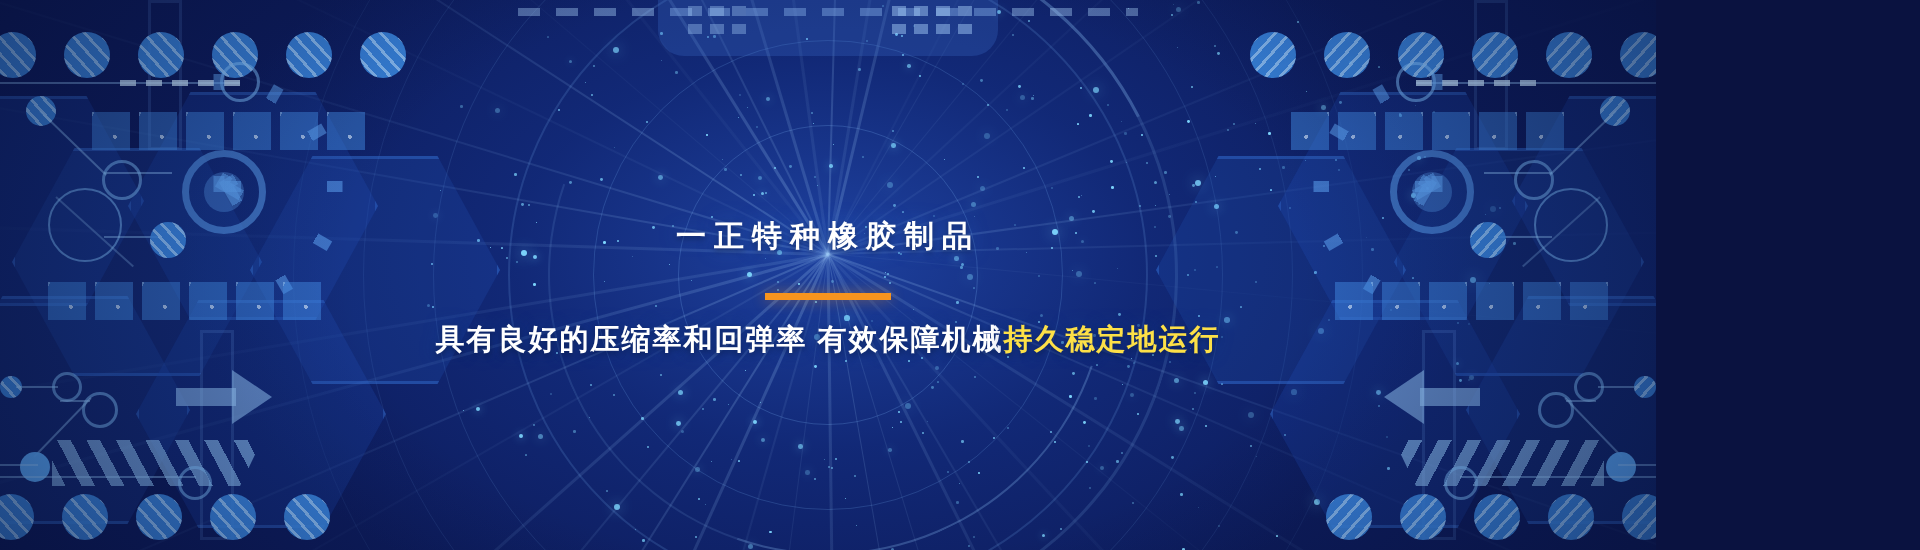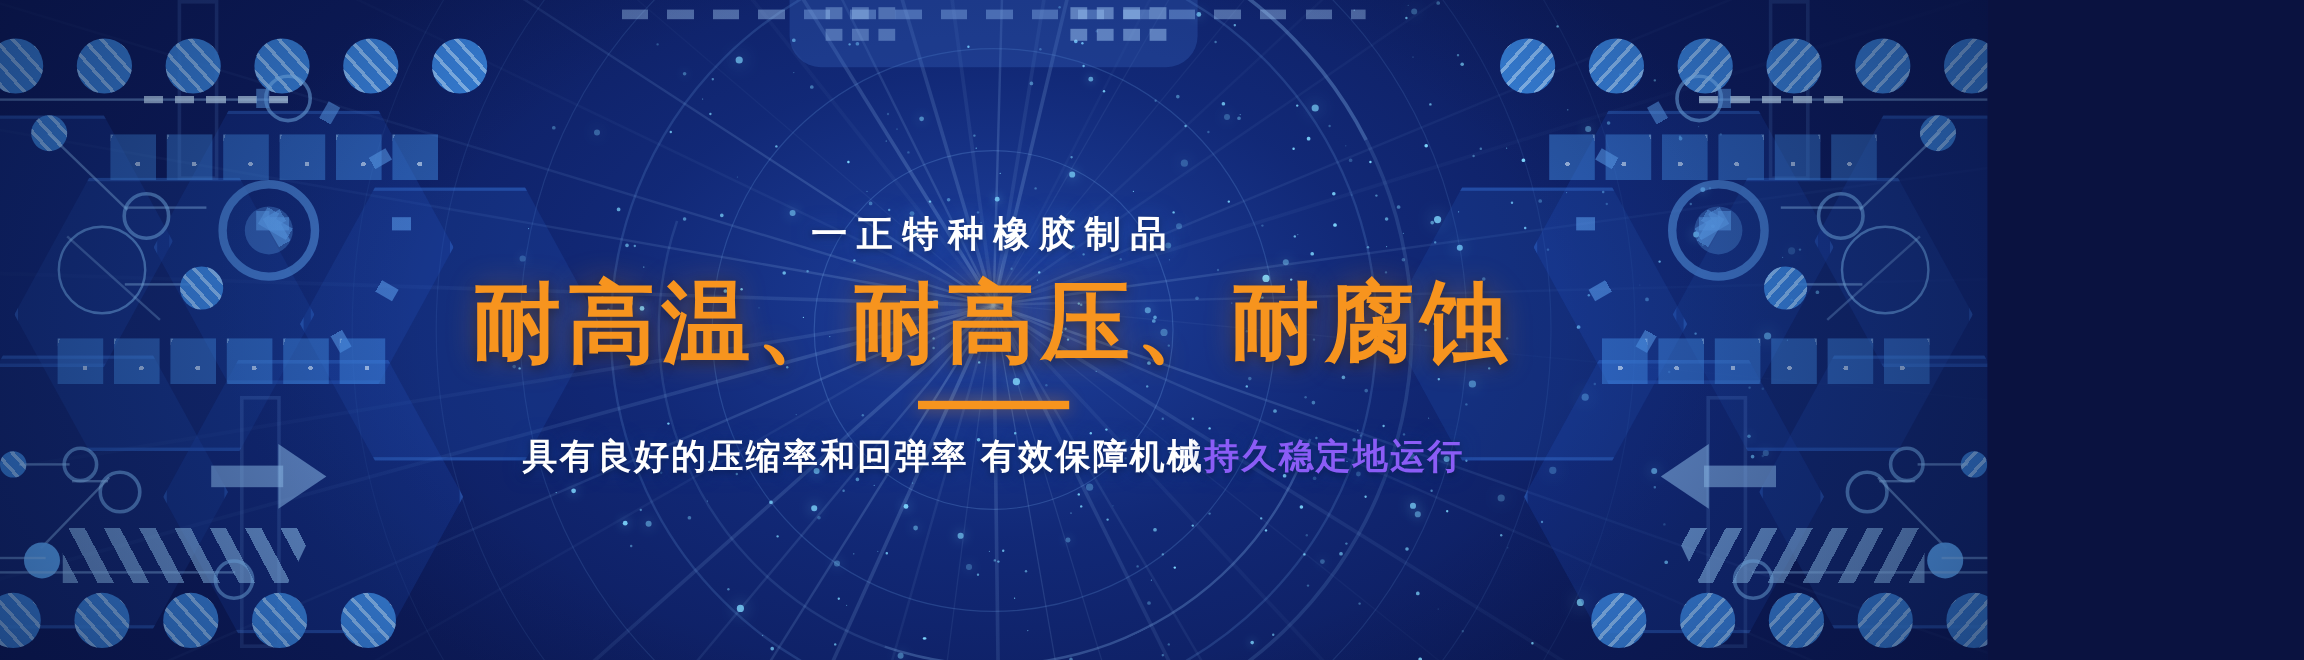--- a/index.html
+++ b/index.html
@@ -169,21 +169,21 @@
     box-shadow:0 0 14px rgba(247,148,30,.45);
   }
   .tagline{
     font-size:29px;
     font-weight:700;
     letter-spacing:2px;
     white-space:nowrap;
     text-shadow:0 0 16px rgba(20,60,150,.9), 0 2px 6px rgba(0,0,0,.5);
   }
   .tagline .w{color:#ffffff;}
-  .tagline .o{color:#8b5cf6;}
+  .tagline .o{color:#fde047;}
 </style>
 </head>
 <body>
 
 <div class="banner">
 
   <div class="bg-base"></div>
   <div class="bg-base2"></div>
 
   <div class="rays" id="rays">
@@ -832,20 +832,19 @@
         <div class="d"></div>
         <div class="d"></div>
         <div class="d"></div>
     </div>
   </div>
 
   <div class="vignette"></div>
 
   <div class="content">
     <div class="kicker">一正特种橡胶制品</div>
-    <div class="headline">耐高温、耐高压、耐腐蚀</div>
     <div class="divider"></div>
     <div class="tagline">
       <span class="w">具有良好的压缩率和回弹率 有效保障机械</span><span class="o">持久稳定地运行</span>
     </div>
   </div>
 
 </div>
 
 </body></html>

